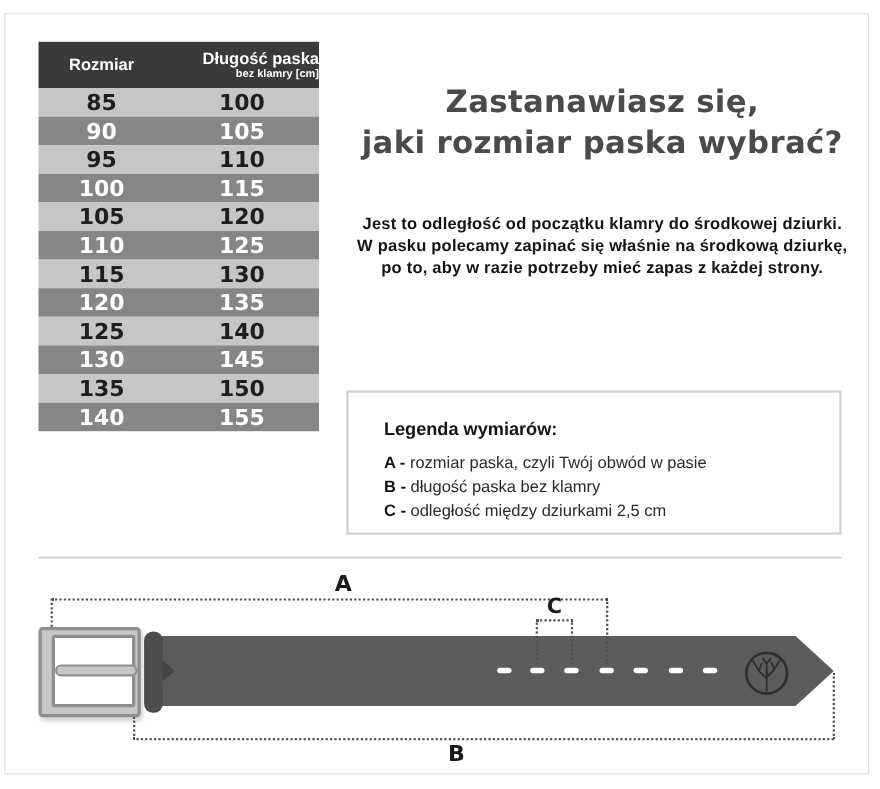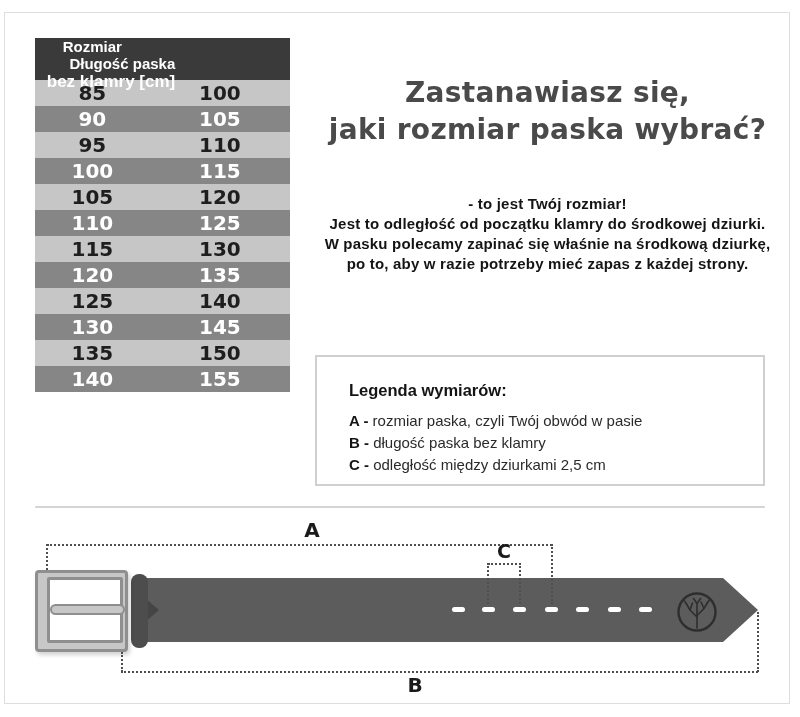--- a/index.html
+++ b/index.html
@@ -4,27 +4,27 @@
 <style>
   * { margin:0; padding:0; box-sizing:border-box; }
   body { background:#fff; }
   .page { position:relative; width:800px; height:717px; background:#ffffff;
           font-family:"Liberation Sans", sans-serif; overflow:hidden; }
   .frame { position:absolute; left:4px; top:12px; width:786px; height:692px;
            border:1px solid #dedede; }
 
   
   .size-table { position:absolute; left:35px; top:38px; width:255px; }
-  .t-header { display:flex; height:42px; background:#3a3a3a; color:#fff;flex-direction:column; }
+  .t-header { display:flex; height:42px; background:#3a3a3a; color:#fff; }
   .th.c1 { width:45%; display:flex; align-items:center; justify-content:center;
            font-size:15px; font-weight:bold; }
   .th.c2 { width:55%; display:flex; flex-direction:column; align-items:flex-end;
            justify-content:center; font-weight:bold; line-height:1.15; }
   .th.c2 .l1 { font-size:15px; }
-  .th.c2 .l2 { font-size:17px; }
+  .th.c2 .l2 { font-size:10px; }
   .t-row { display:flex; height:26px; font-family:"DejaVu Sans","Liberation Sans",sans-serif;
            font-size:20px; font-weight:bold; }
   .t-row.light { background:#c6c6c6; color:#1e1e1e; }
   .t-row.dark  { background:#868686; color:#ffffff; }
   .td { display:flex; align-items:center; justify-content:center; }
   .td.c1 { width:45%; } .td.c2 { width:55%; }
 
   
   .intro-title { position:absolute; left:305px; top:74px; width:485px; text-align:center;
                  font-family:"DejaVu Sans","Liberation Sans",sans-serif;
@@ -128,21 +128,20 @@
         <div class="td c1">140</div>
         <div class="td c2">155</div>
       </div>
   </div>
 
   <div class="intro-title">
     <div>Zastanawiasz się,</div>
     <div>jaki rozmiar paska wybrać?</div>
   </div>
   <div class="intro-text">
-    <div>- to jest Twój rozmiar!</div>
     <div>Jest to odległość od początku klamry do środkowej dziurki.</div>
     <div>W pasku polecamy zapinać się właśnie na środkową dziurkę,</div>
     <div>po to, aby w razie potrzeby mieć zapas z każdej strony.</div>
   </div>
 
   <div class="legend">
     <div class="legend-title">Legenda wymiarów:</div>
     <div class="legend-item"><b>A -</b><span> rozmiar paska, czyli Twój obwód w pasie</span></div>
     <div class="legend-item"><b>B -</b><span> długość paska bez klamry</span></div>
     <div class="legend-item"><b>C -</b><span> odległość między dziurkami 2,5 cm</span></div>

